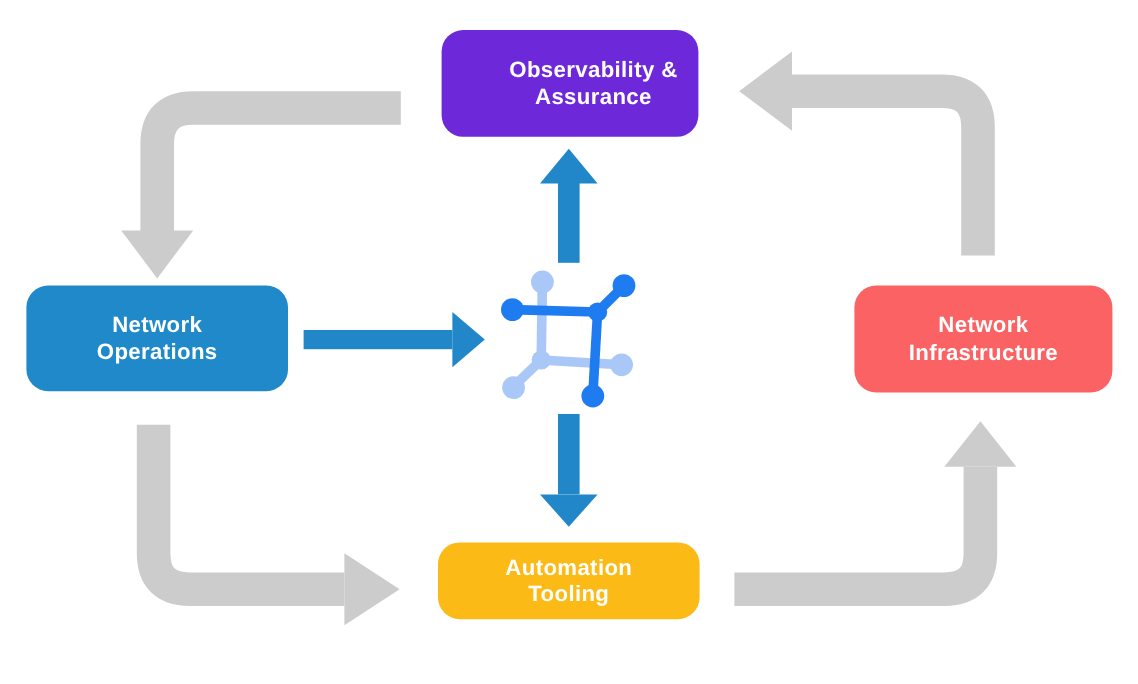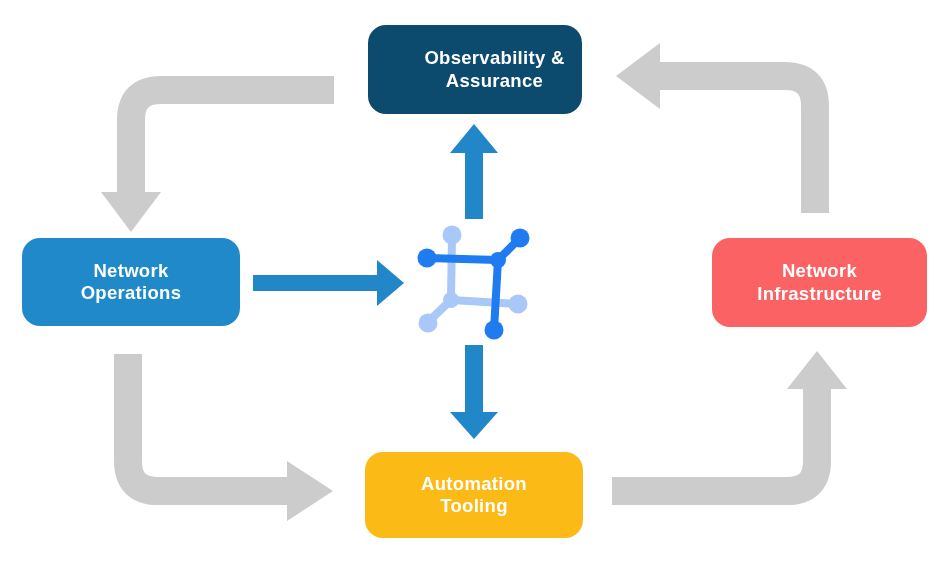--- a/index.html
+++ b/index.html
@@ -50,21 +50,21 @@
     color: var(--node_text);
     font-size: 18.5px;
     font-weight: 600;
     line-height: 1.2;
     letter-spacing: 0.3px;
     white-space: pre-line;
   }
   #node-observability   { left: 368px; top: 25px;  width: 214px; height: 89px; }
   #node-operations      { left: 22px;  top: 238px; width: 218px; height: 88px; }
   #node-infrastructure  { left: 712px; top: 238px; width: 215px; height: 89px; }
-  #node-automation      { left: 365px; top: 452px; width: 218px; height: 86px; }
+  #node-automation      { left: 365px; top: 452px; width: 218px; height: 64px; }
 </style>
 </head>
 <body>
 
 <div class="stage">
 
   <svg class="canvas" width="948" height="570" viewBox="0 0 948 570">
 
     <g class="arrow-gray">
       <path d="M 334 90 L 161 90 Q 131 90 131 120 L 131 193"></path>
@@ -111,21 +111,21 @@
         <line x1="520" y1="238" x2="498" y2="260"></line>
         <line x1="498" y1="260" x2="494" y2="330"></line>
         <circle cx="427" cy="258" r="9.5"></circle>
         <circle cx="520" cy="238" r="9.5"></circle>
         <circle cx="494" cy="330" r="9.5"></circle>
         <circle cx="498" cy="260" r="8"></circle>
       </g>
     </g>
   </svg>
 
-  <div class="node" id="node-observability" style="background: #0c4a6e; padding-left: 39px;">
+  <div class="node" id="node-observability" style="background: #6d28d9; padding-left: 39px;">
     <span>Observability &amp;
 Assurance</span>
   </div>
 
   <div class="node" id="node-operations" style="background: rgb(32, 137, 201);">
     <span>Network
 Operations</span>
   </div>
 
   <div class="node" id="node-infrastructure" style="background: rgb(250, 98, 99);">

